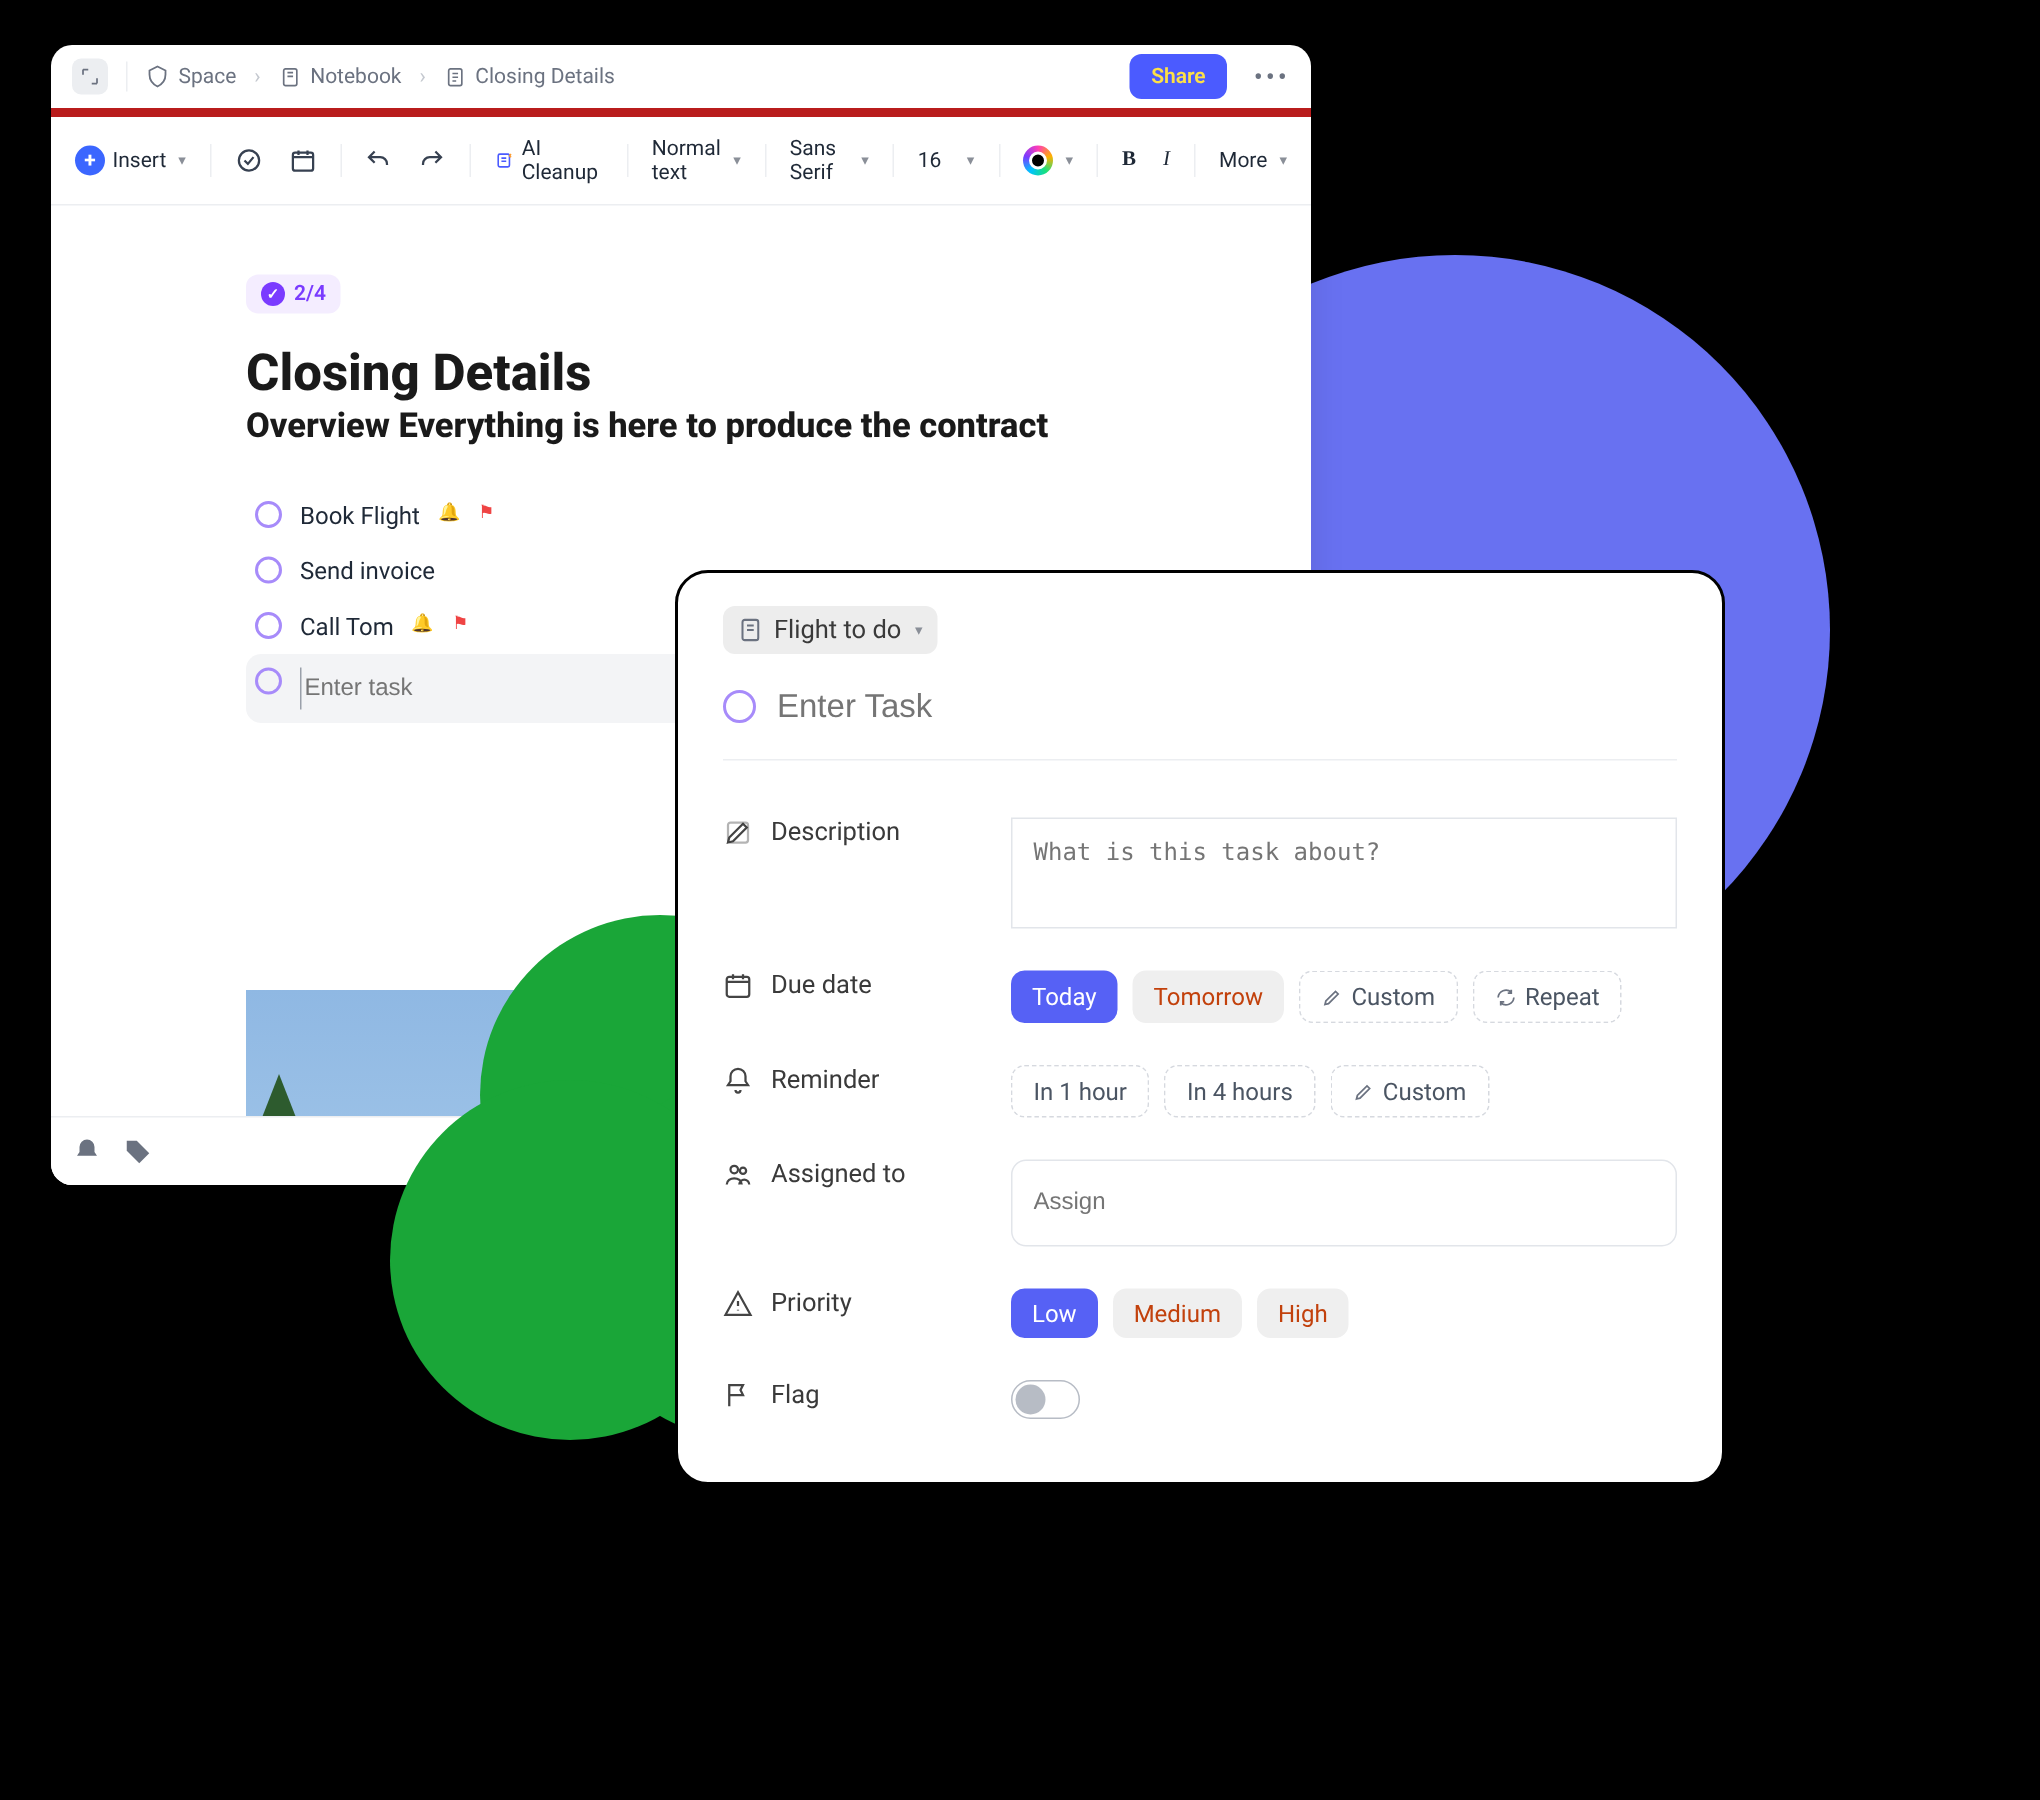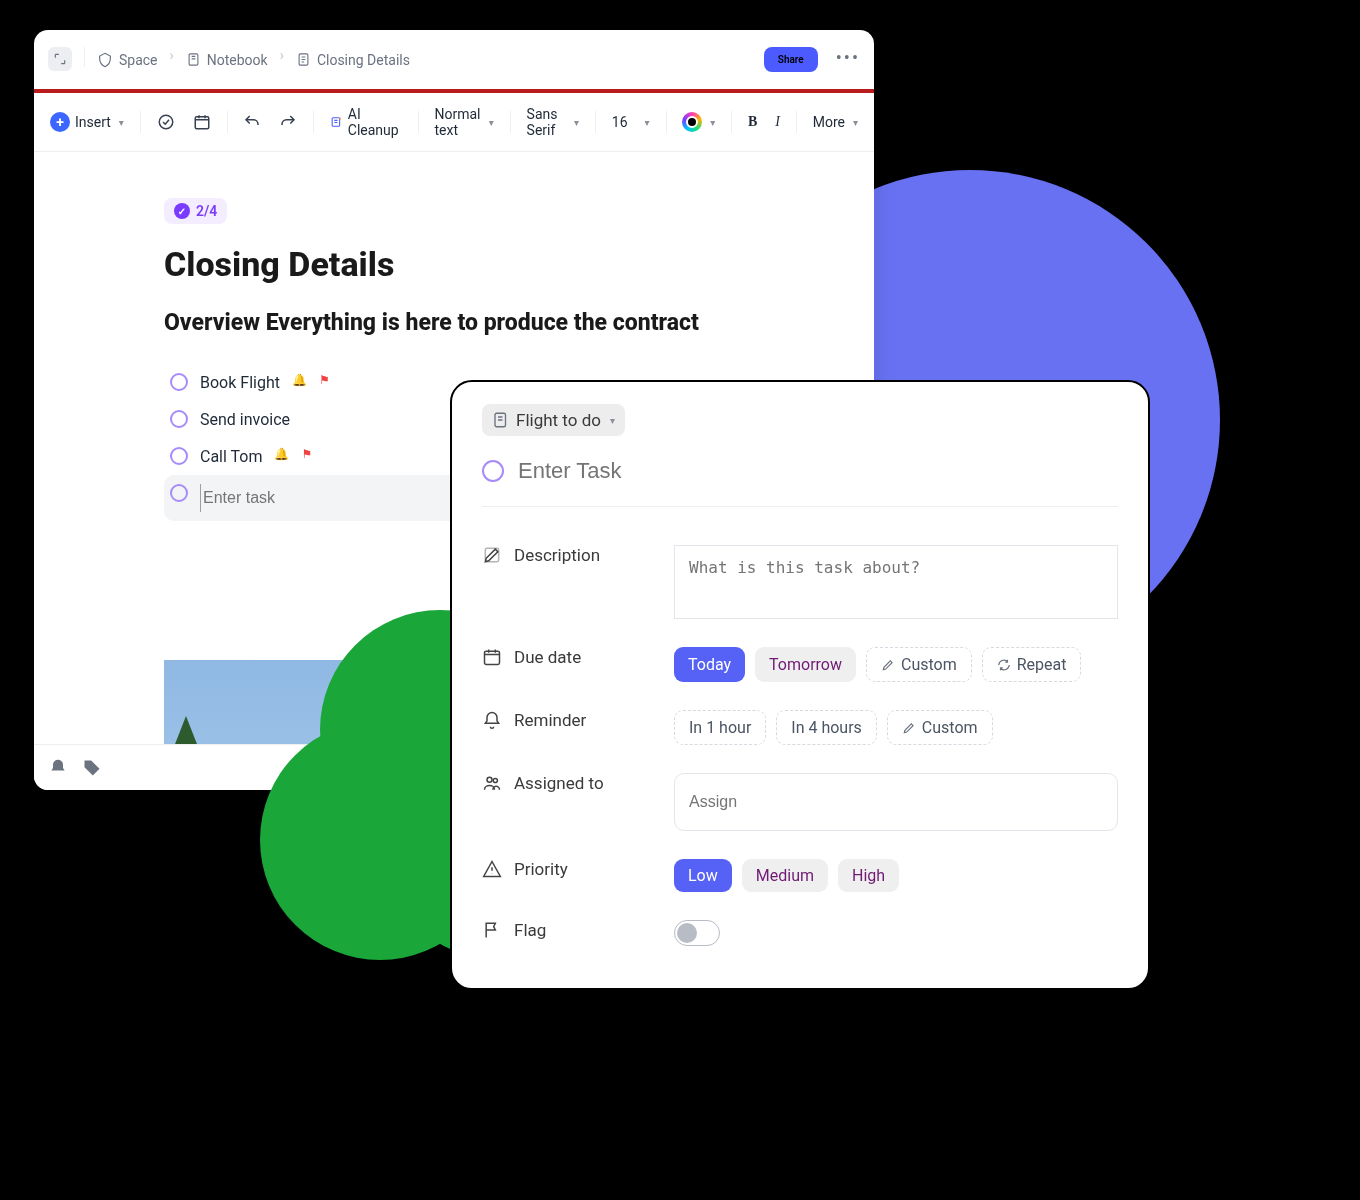--- a/index.html
+++ b/index.html
@@ -41,42 +41,42 @@
     position: absolute;
     top: 30px; left: 34px;
     width: 840px; height: 760px;
     background: #fff;
     border-radius: 14px;
     z-index: 2;
     overflow: hidden;
     box-shadow: 0 4px 24px rgba(0,0,0,0.1);
   }
   .topbar {
-    display: flex; 
-    padding: 17px 14px;
+    display: flex; align-items: center;
+    padding: 6px 14px;
     gap: 8px;
-    border-bottom: 4px solid #b91c1c;
+    border-bottom: 6px solid #b91c1c;
     font-size: 14px;
     color: #6b7280;
   }
   .sq-icon {
     width: 24px; height: 24px;
     background: #eceef1;
     border-radius: 6px;
     display: flex; align-items: center; justify-content: center;
   }
   .vline { width: 1px; height: 20px; background: #eceef1; margin: 0 4px; }
   .crumb { display: inline-flex; align-items: center; gap: 6px; }
   .chev { color: #c4c8cf; margin: 0 4px; }
   .share-btn {
     margin-left: auto;
     background: #4b5bff;
-    color: #000000;
+    color: #fde047;
     font-weight: 600;
-    font-size: 10px;
+    font-size: 14px;
     padding: 7px 14px;
     border-radius: 8px;
     cursor: pointer;
   }
   .dots { color: #6b7280; font-size: 18px; margin-left: 10px; letter-spacing: 2px; cursor: pointer; }
 
   .toolbar {
     display: flex; align-items: center;
     padding: 8px 10px;
     gap: 6px;
@@ -109,21 +109,21 @@
     display: inline-flex; align-items: center; gap: 6px;
     background: #f4edff;
     color: #7a3bff;
     font-weight: 600;
     font-size: 14px;
     padding: 5px 10px;
     border-radius: 8px;
   }
   .badge .check { width: 16px; height: 16px; border-radius: 50%; background: #7a3bff; color: #fff; display: inline-flex; align-items: center; justify-content: center; font-size: 10px; }
   .h1 { font-size: 34px; font-weight: 800; color: #1a1a1a; margin-top: 20px; }
-  .h2 { font-size: 23px; font-weight: 800; color: #1a1a1a; margin-top: 24px; line-height: 1.3; max-width: 560px; }
+  .h2 { font-size: 23px; font-weight: 800; color: #1a1a1a; line-height: 1.3; max-width: 560px; }
 
   .tasks { margin-top: 26px; }
   .task-row { display: flex; gap: 12px; padding: 9px 6px; border-radius: 10px; font-size: 16px; color: #1f2937; }
   .task-row.active { background: #f3f4f6; }
   .circ { width: 18px; height: 18px; border-radius: 50%; border: 2px solid #a78bfa; flex-shrink: 0; }
   .tinyicon { font-size: 12px; }
   .task-input { border: none; outline: none; background: transparent; font-size: 16px; color: #9aa0aa; flex: 1; border-left: 1px solid #9aa0aa; padding-left: 2px; }
   .chip {
     border: 1.5px dashed #d6d9df;
     border-radius: 8px;
@@ -209,21 +209,21 @@
     border: 1px solid #e2e5ea;
     border-radius: 10px;
     padding: 19px 14px;
     font-size: 16px; color: #c2410c;
   }
   .pill {
     padding: 7px 14px;
     border-radius: 9px;
     font-size: 16px;
     background: #efefef;
-    color: #701a75;
+    color: #c2410c;
     cursor: pointer;
     display: inline-flex; align-items: center; gap: 6px;
   }
   .pill.blue { background: #5661f5; color: #fff; }
   .pill.dashed { background: #fff; border: 1.5px dashed #d6d9df; color: #4b5563; }
   .toggle {
     width: 46px; height: 26px; border-radius: 13px;
     background: #fff; border: 1.5px solid #b7bcc5;
     position: relative; cursor: pointer;
   }

